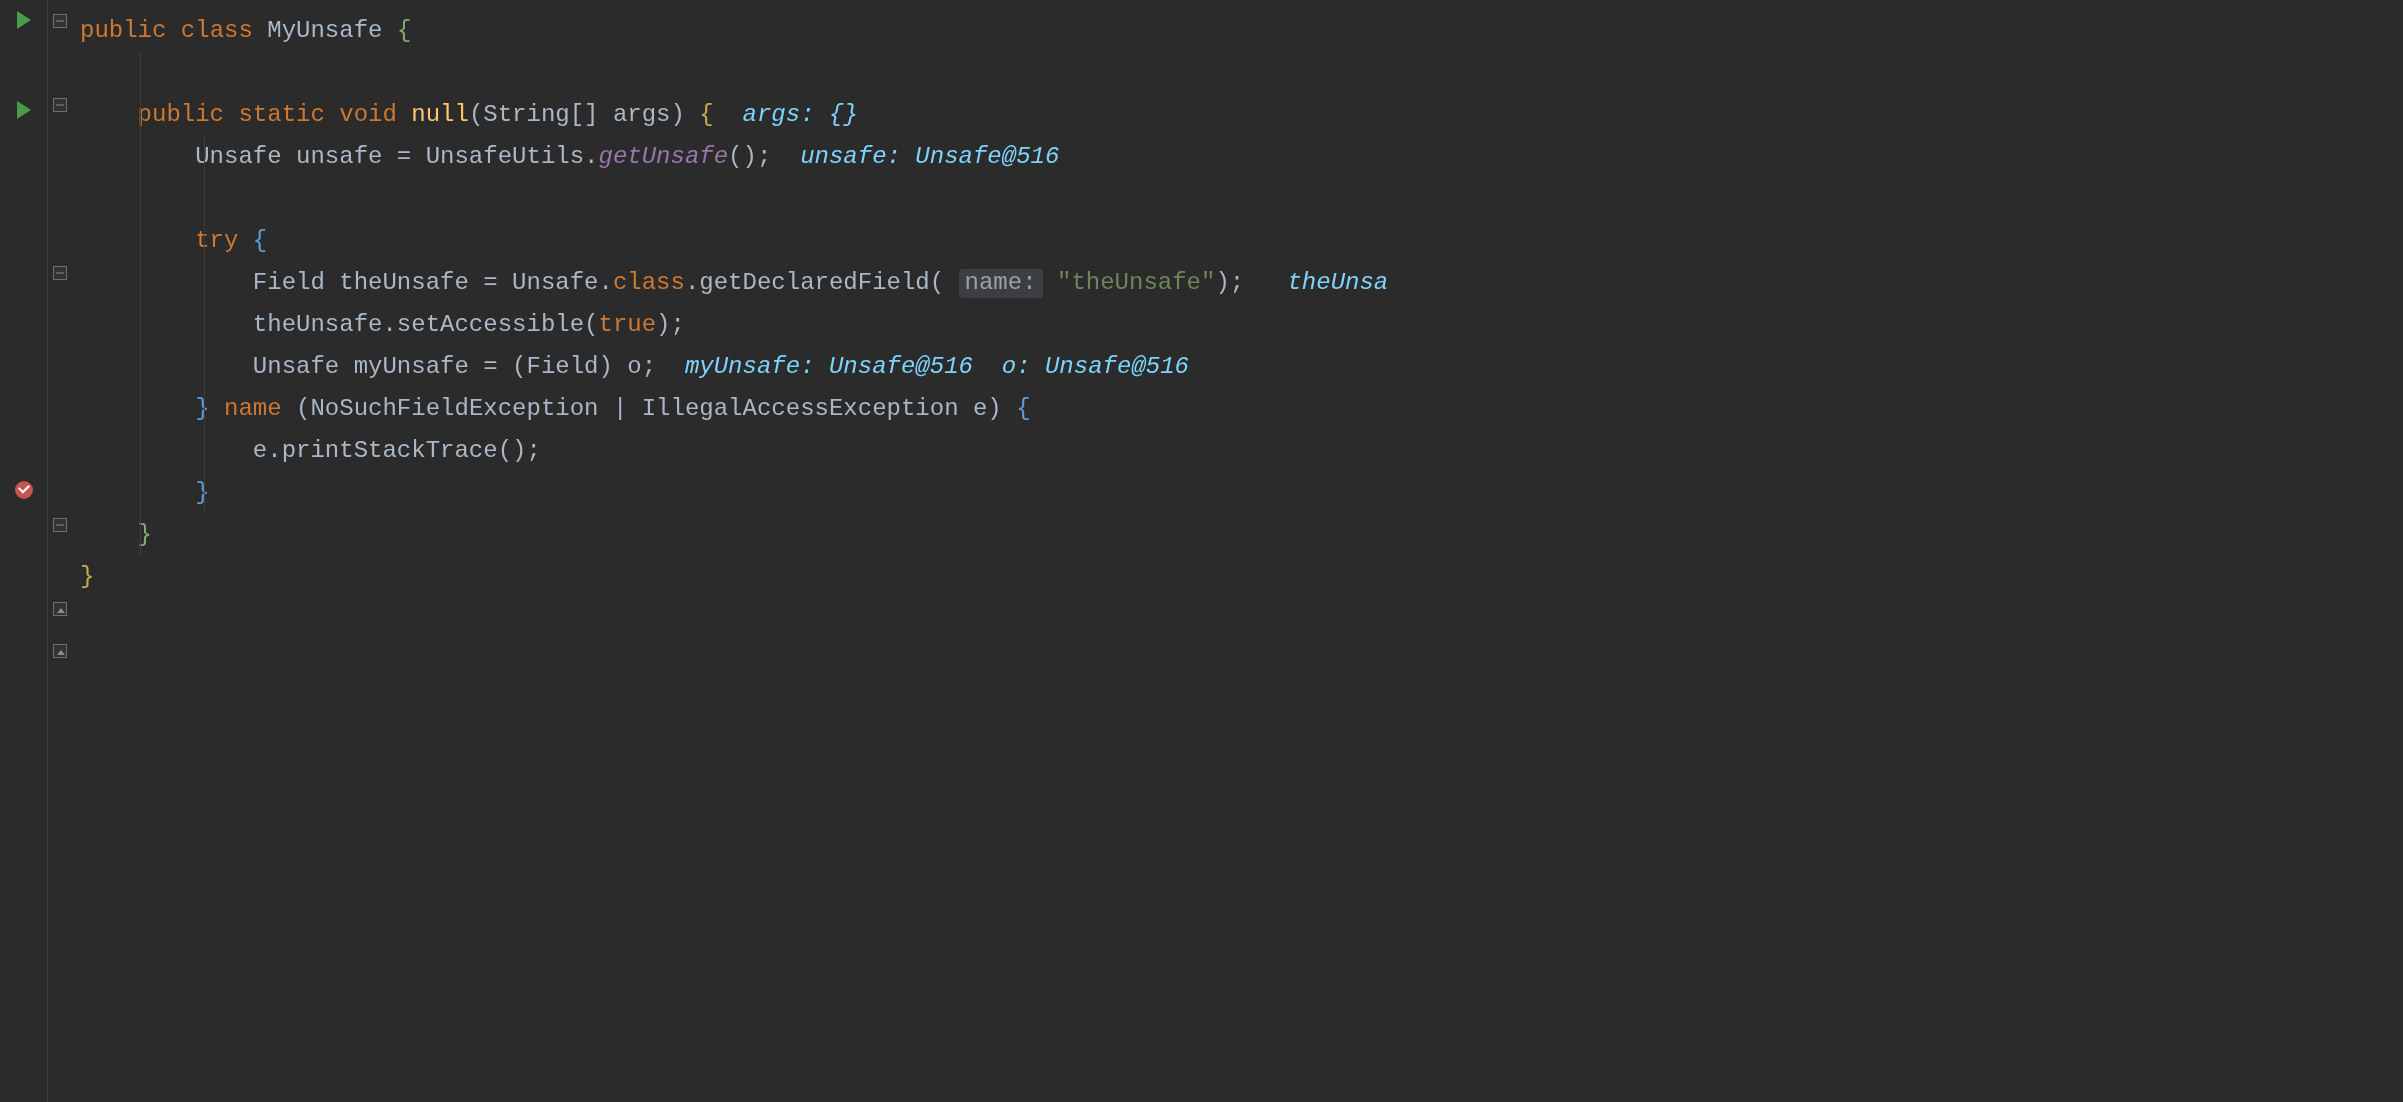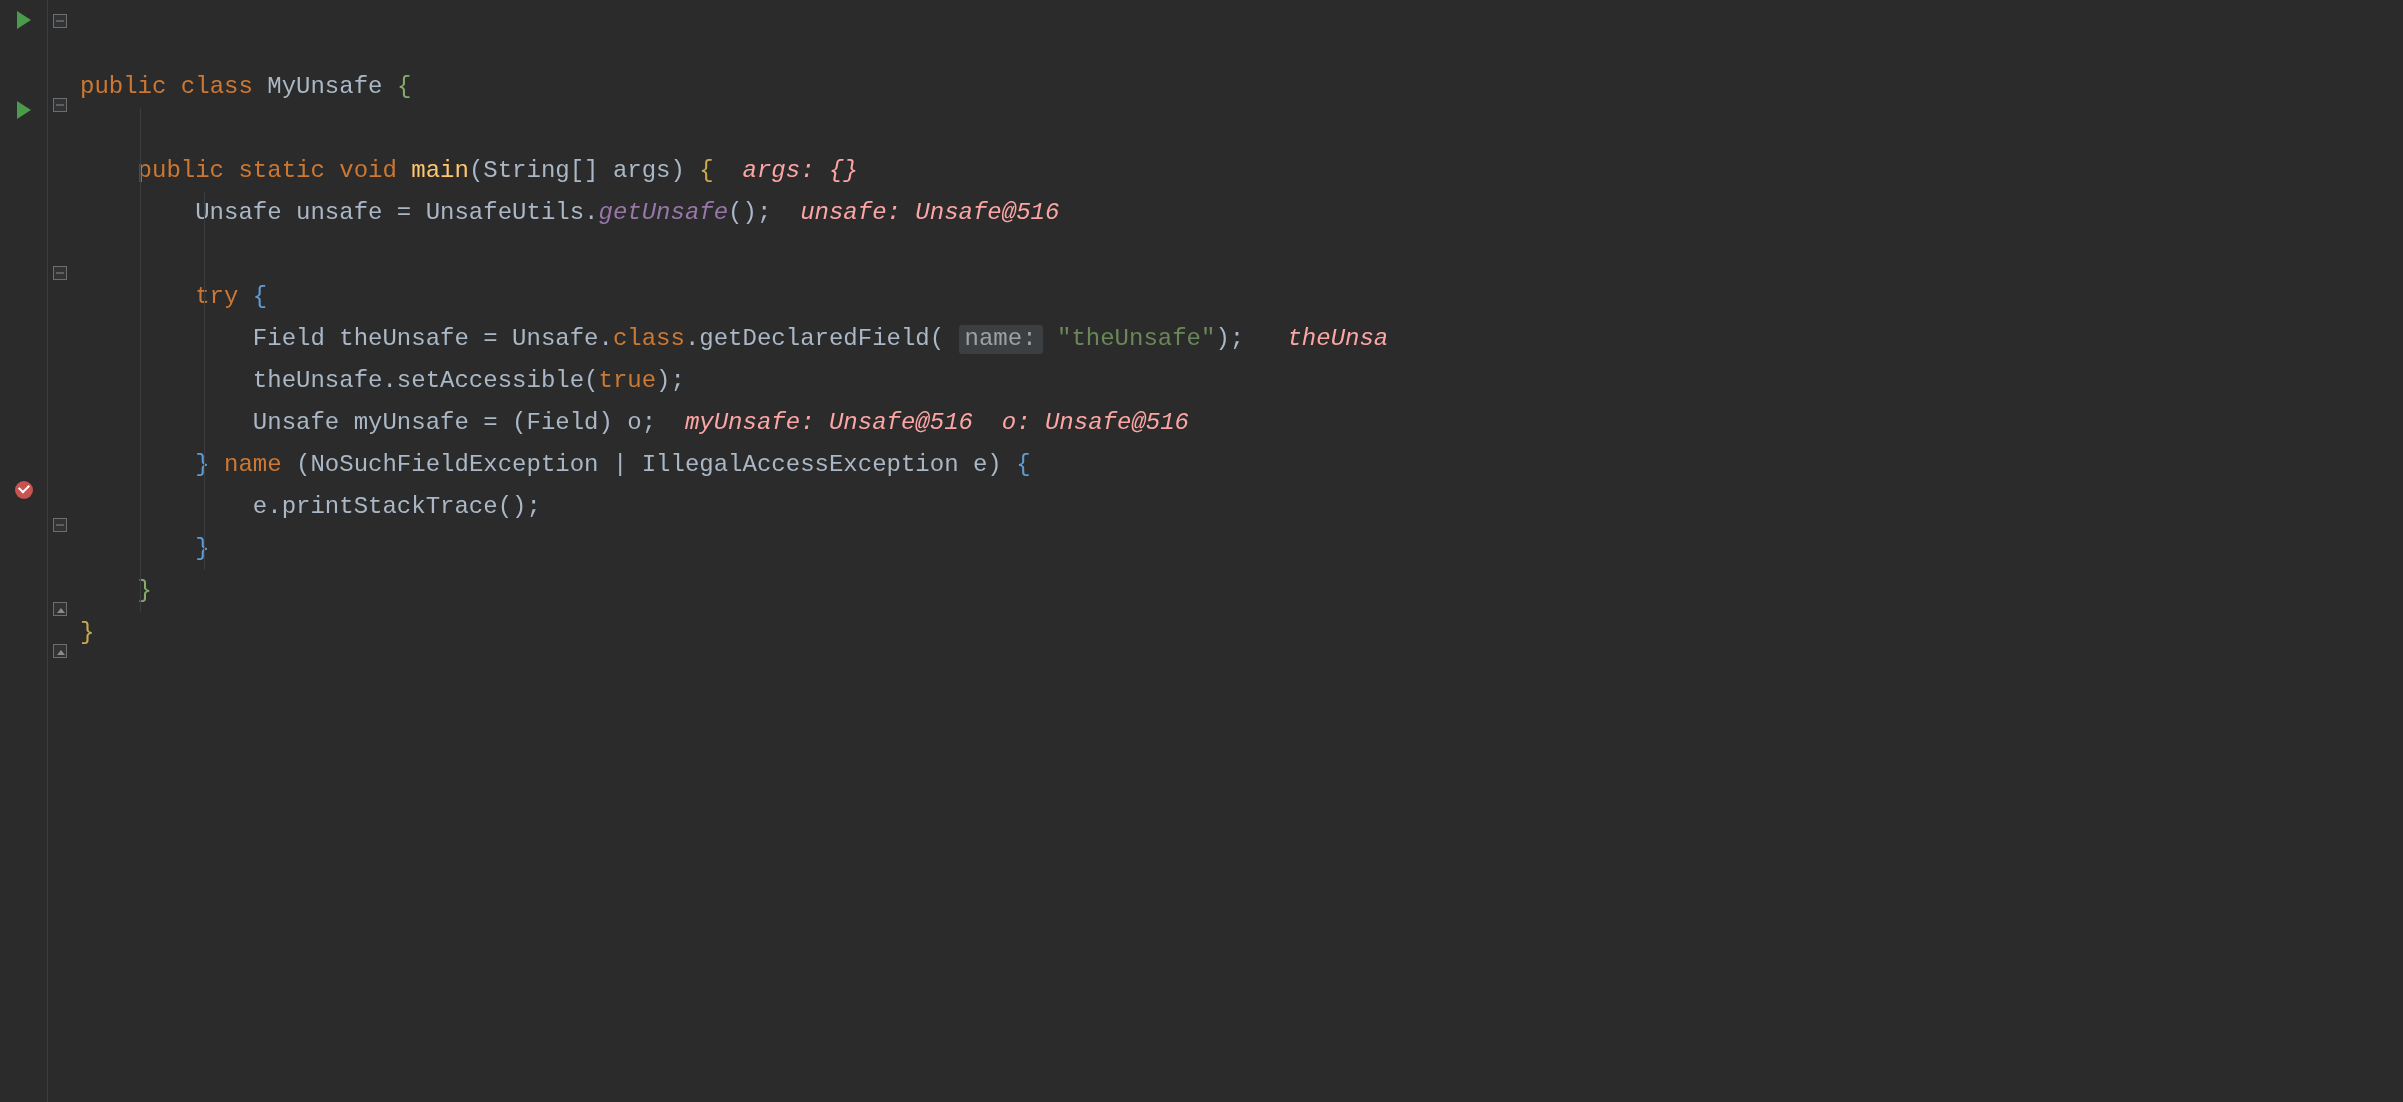--- a/index.html
+++ b/index.html
@@ -76,22 +76,21 @@
     content:"";
     position:absolute; left:3px; top:5px;
     width:0;height:0;
     border-left:4px solid transparent;
     border-right:4px solid transparent;
     border-bottom:5px solid #8a8a8a;
   }
   .editor {
     flex: 1 1 auto;
     position: relative;
-    padding-top: 18px;
-    margin-top: 48px;
+    padding-top: 10px;
   }
   .line {
     height: 42px;
     line-height: 42px;
     white-space: pre;
     padding-left: 8px;
     position: relative;
   }
   .line.hl {
     background: #214283;
@@ -103,21 +102,21 @@
   }
   
   .kw  { color: #cc7832; }         
   .ty  { color: #a9b7c6; }         
   .decl{ color: #ffc66d; }         
   .str { color: #6a8759; }         
   .fld { color: #9876aa; font-style: italic; }         
   .brG { color: #87a96b; }         
   .brY { color: #c9a84f; }         
   .brB { color: #5e9bd4; }         
-  .hint{ color: #fca5a5; font-style: italic; }
+  .hint{ color: #7dd3fc; font-style: italic; }
   .pbox{
     background:#3c3f41;
     color:#a0a0a0;
     padding: 0 6px 2px 6px;
     border-radius: 3px;
     font-style: normal;
   }
 </style>
 </head>
 <body>
@@ -144,21 +143,21 @@
 </div>
 
 <div class="editor">
 
   <div class="line"><span class="kw">public</span> <span class="kw">class</span> <span class="ty">MyUnsafe</span> <span class="brG">{</span></div>
 
   <div class="line">
     <span class="indent-guide" style="left:68px"></span>
   </div>
 
-  <div class="line">    <span class="kw">public</span> <span class="kw">static</span> <span class="kw">void</span> <span class="decl">main</span><span class="ty">(String[] args)</span> <span class="brY">{</span>  <span class="hint">args: {}</span>
+  <div class="line">    <span class="kw">public</span> <span class="kw">static</span> <span class="kw">void</span> <span class="decl">null</span><span class="ty">(String[] args)</span> <span class="brY">{</span>  <span class="hint">args: {}</span>
     <span class="indent-guide" style="left:68px"></span>
   </div>
 
   <div class="line">        <span class="ty">Unsafe unsafe = UnsafeUtils.</span><span class="fld">getUnsafe</span><span class="ty">();</span>  <span class="hint">unsafe: Unsafe@516</span>
     <span class="indent-guide" style="left:68px"></span><span class="indent-guide" style="left:132px"></span>
   </div>
 
 
   <div class="line">
     <span class="indent-guide" style="left:68px"></span><span class="indent-guide" style="left:132px"></span>

